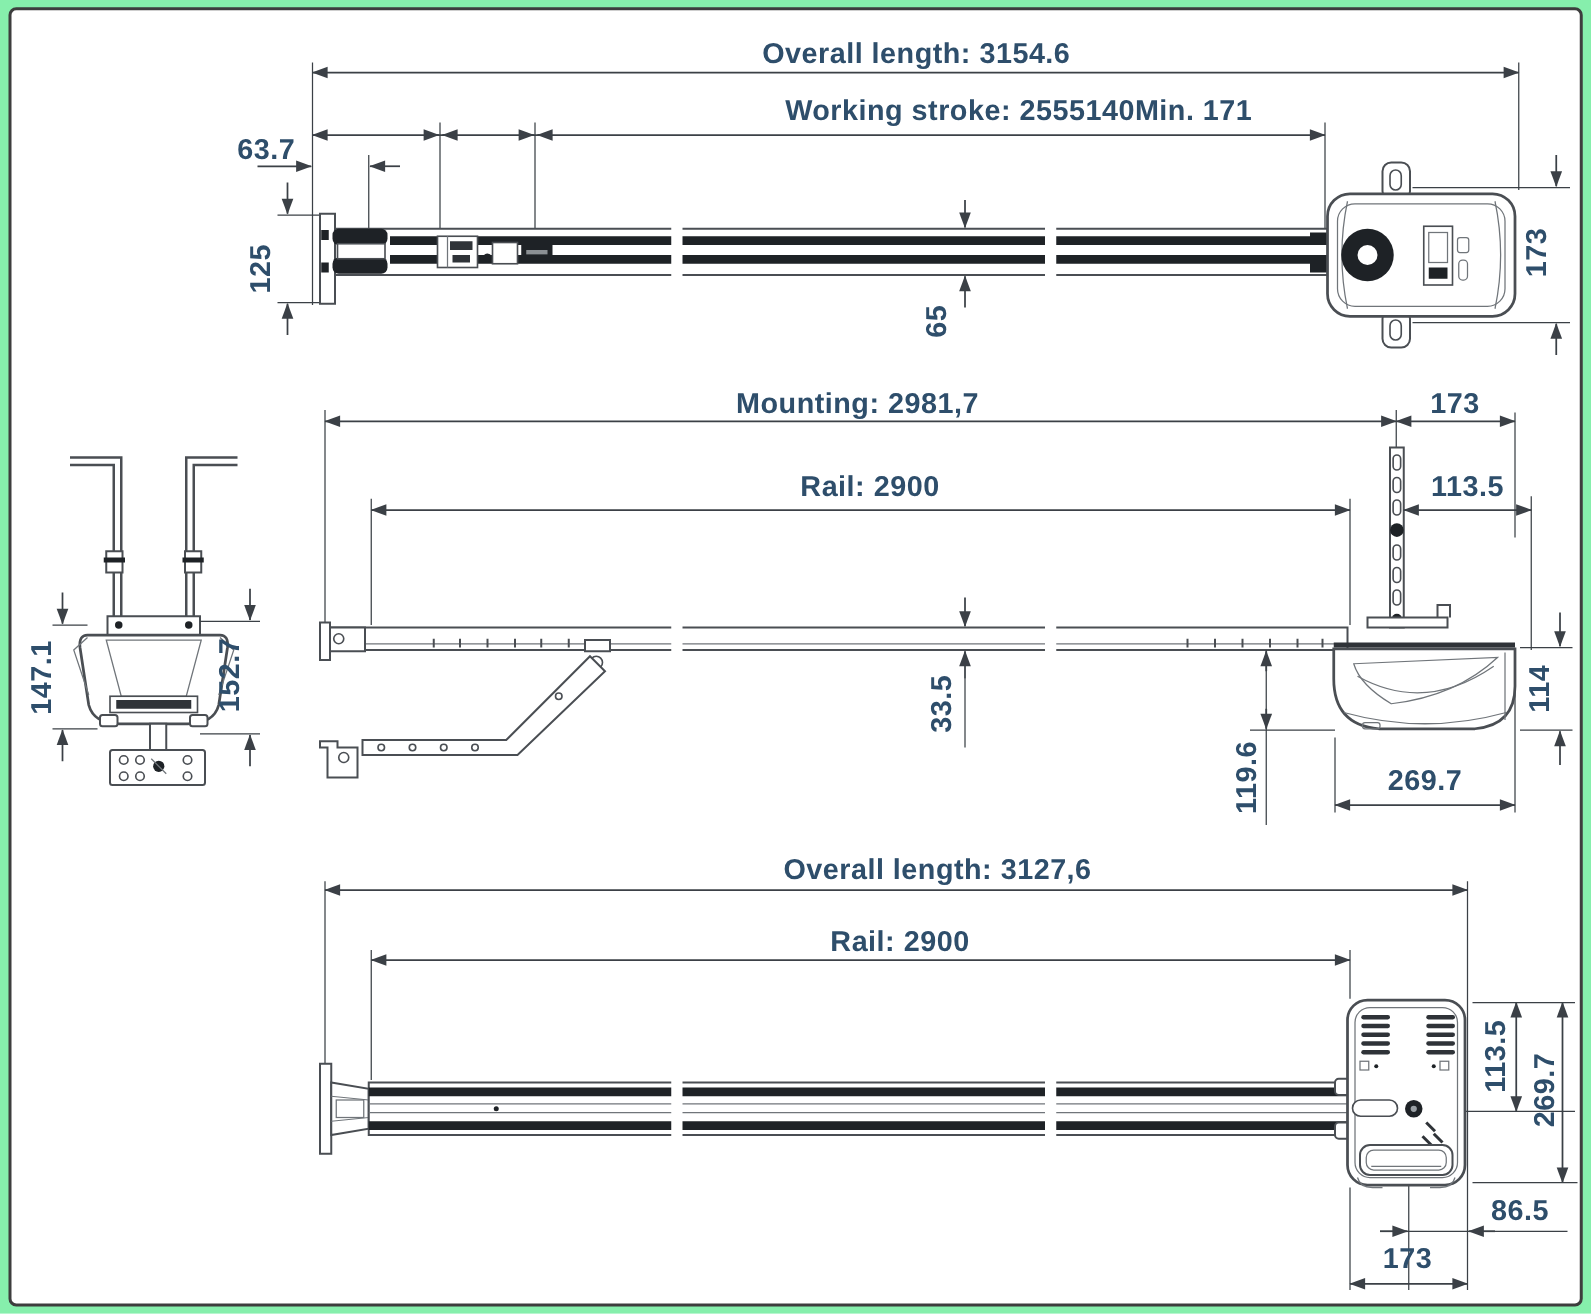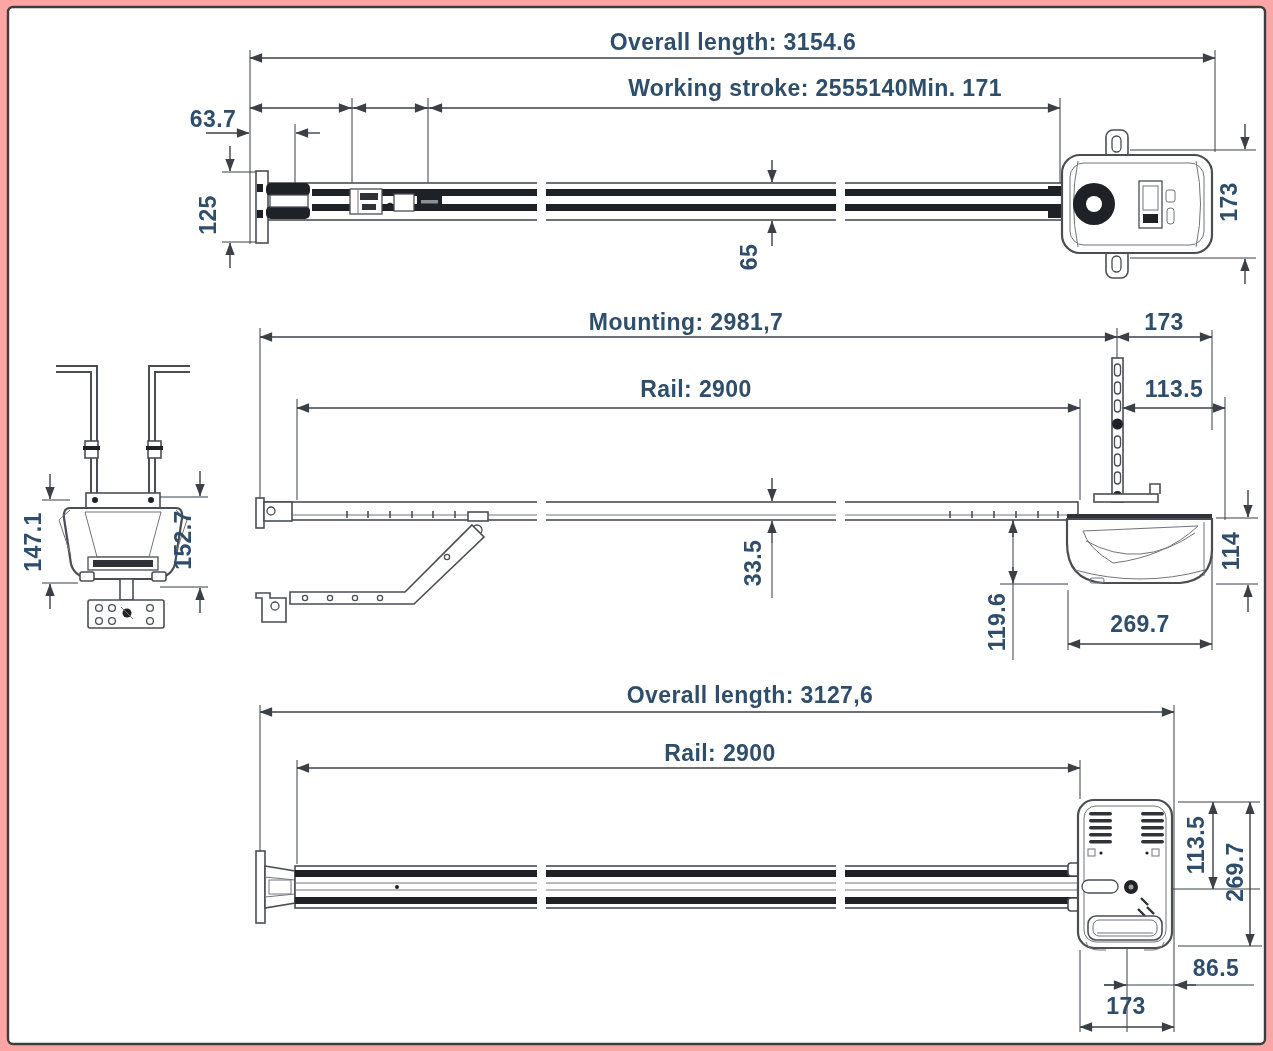--- a/index.html
+++ b/index.html
@@ -1,16 +1,16 @@
 <!DOCTYPE html>
 <html><head>
 <meta charset="utf-8">
 <style>
   html,body { margin:0; padding:0; background:#ffffff; }
-  .stage { position:relative; width:1273px; height:1051px; background:#fca5a5; font-family:"Liberation Sans",sans-serif; }
+  .stage { position:relative; width:1273px; height:1051px; background:#86efac; font-family:"Liberation Sans",sans-serif; }
   svg { display:block; }
   
   .o  { fill:#ffffff; stroke:#4a4e53; stroke-width:1.6; }
   .o2 { stroke-width:2.2; }
   .nf { fill:none; }
   .t  { fill:none; stroke:#70757a; stroke-width:1; }
   .wf { fill:#ffffff; stroke:#4a4e53; stroke-width:1.3; }
   .dk { fill:#1e2226; stroke:none; }
   .dg { fill:#2f3338; stroke:none; }
   

